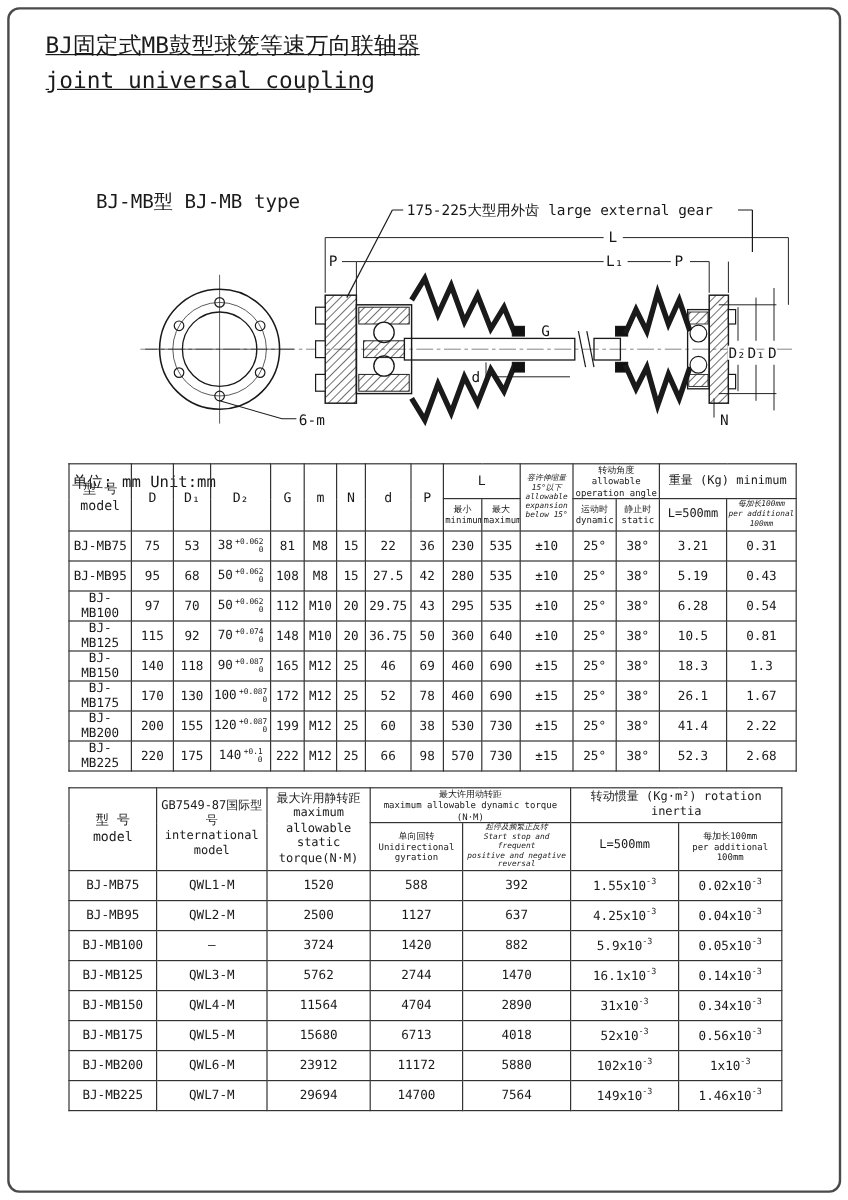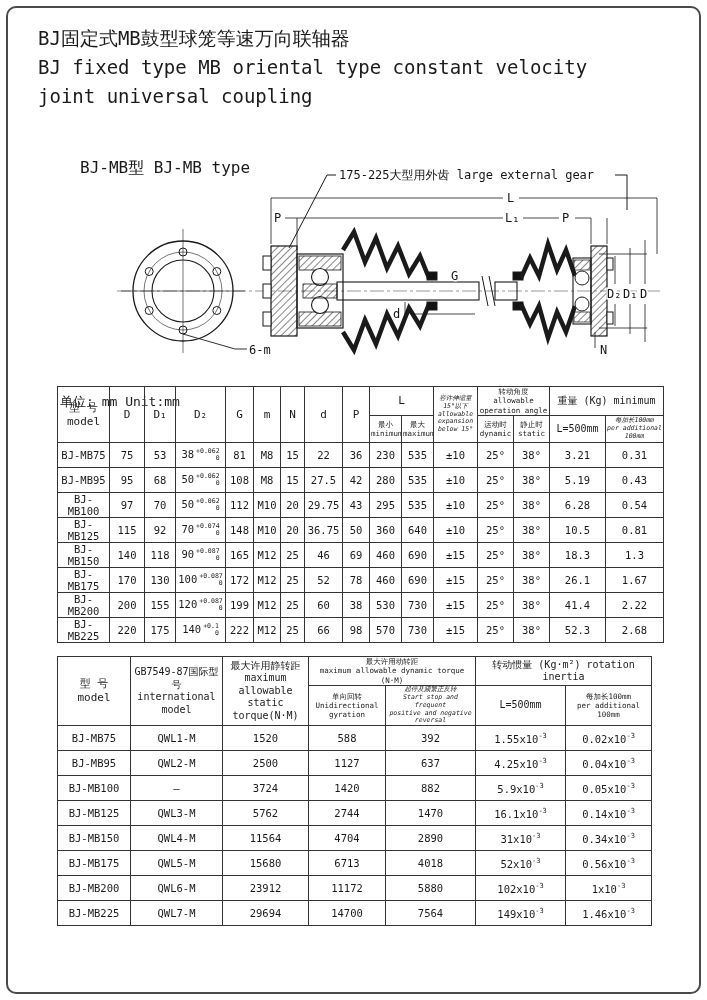--- a/index.html
+++ b/index.html
@@ -2,21 +2,21 @@
 <html><head>
 <meta charset="utf-8">
 <style>
   html,body{margin:0;padding:0;}
   body{
     width:707px;height:1000px;position:relative;background:#ffffff;
     font-family:"DejaVu Sans Mono","Liberation Mono",monospace;color:#1a1a1a;
     overflow:hidden;
   }
   .page-border{position:absolute;inset:6px;border:2px solid #4a4a4a;border-radius:10px;pointer-events:none;}
-  .title-block{position:absolute;left:38px;top:24px;}
+  .title-block{position:absolute;left:38px;top:24px;text-decoration:underline;}
   .title-line{font-size:19px;line-height:29px;white-space:nowrap;}
   .section-heading{position:absolute;left:80px;top:158px;font-size:16px;white-space:nowrap;}
   .unit-label{position:absolute;left:60px;top:362px;font-size:13px;margin-top:31px;}
   .drawing{position:absolute;left:55px;top:158px;width:640px;height:220px;}
   svg text{font-family:"DejaVu Sans Mono","Liberation Mono",monospace;font-size:12px;fill:#161616;}
   svg .lbl{paint-order:stroke;stroke:#ffffff;stroke-width:3px;}
   .tbl-wrap1{position:absolute;left:57px;top:386px;width:594px;}
   .tbl-wrap2{position:absolute;left:57px;top:656px;width:594px;}
   table{border-collapse:collapse;width:594px;table-layout:fixed;}
   th,td{border:1px solid #333;text-align:center;vertical-align:middle;padding:0 1px;overflow:hidden;}
@@ -33,21 +33,20 @@
   .tol span{display:block;}
   sup{font-size:7px;}
 </style>
 </head>
 <body>
 
 <div class="page-border"></div>
 
 <div class="title-block">
   <div class="title-line">BJ固定式MB鼓型球笼等速万向联轴器</div>
-  <div class="title-line">BJ fixed type MB oriental type constant velocity</div>
   <div class="title-line">joint universal coupling</div>
 </div>
 
 <div class="section-heading">BJ-MB型 BJ-MB type</div>
 
 <div class="drawing">
 <svg width="640" height="220" viewBox="0 0 640 220">
   <defs>
     <pattern id="hatch" width="5" height="5" patternUnits="userSpaceOnUse" patternTransform="rotate(45)">
       <line x1="0" y1="0" x2="0" y2="5" stroke="#222" stroke-width="1.1"></line>

